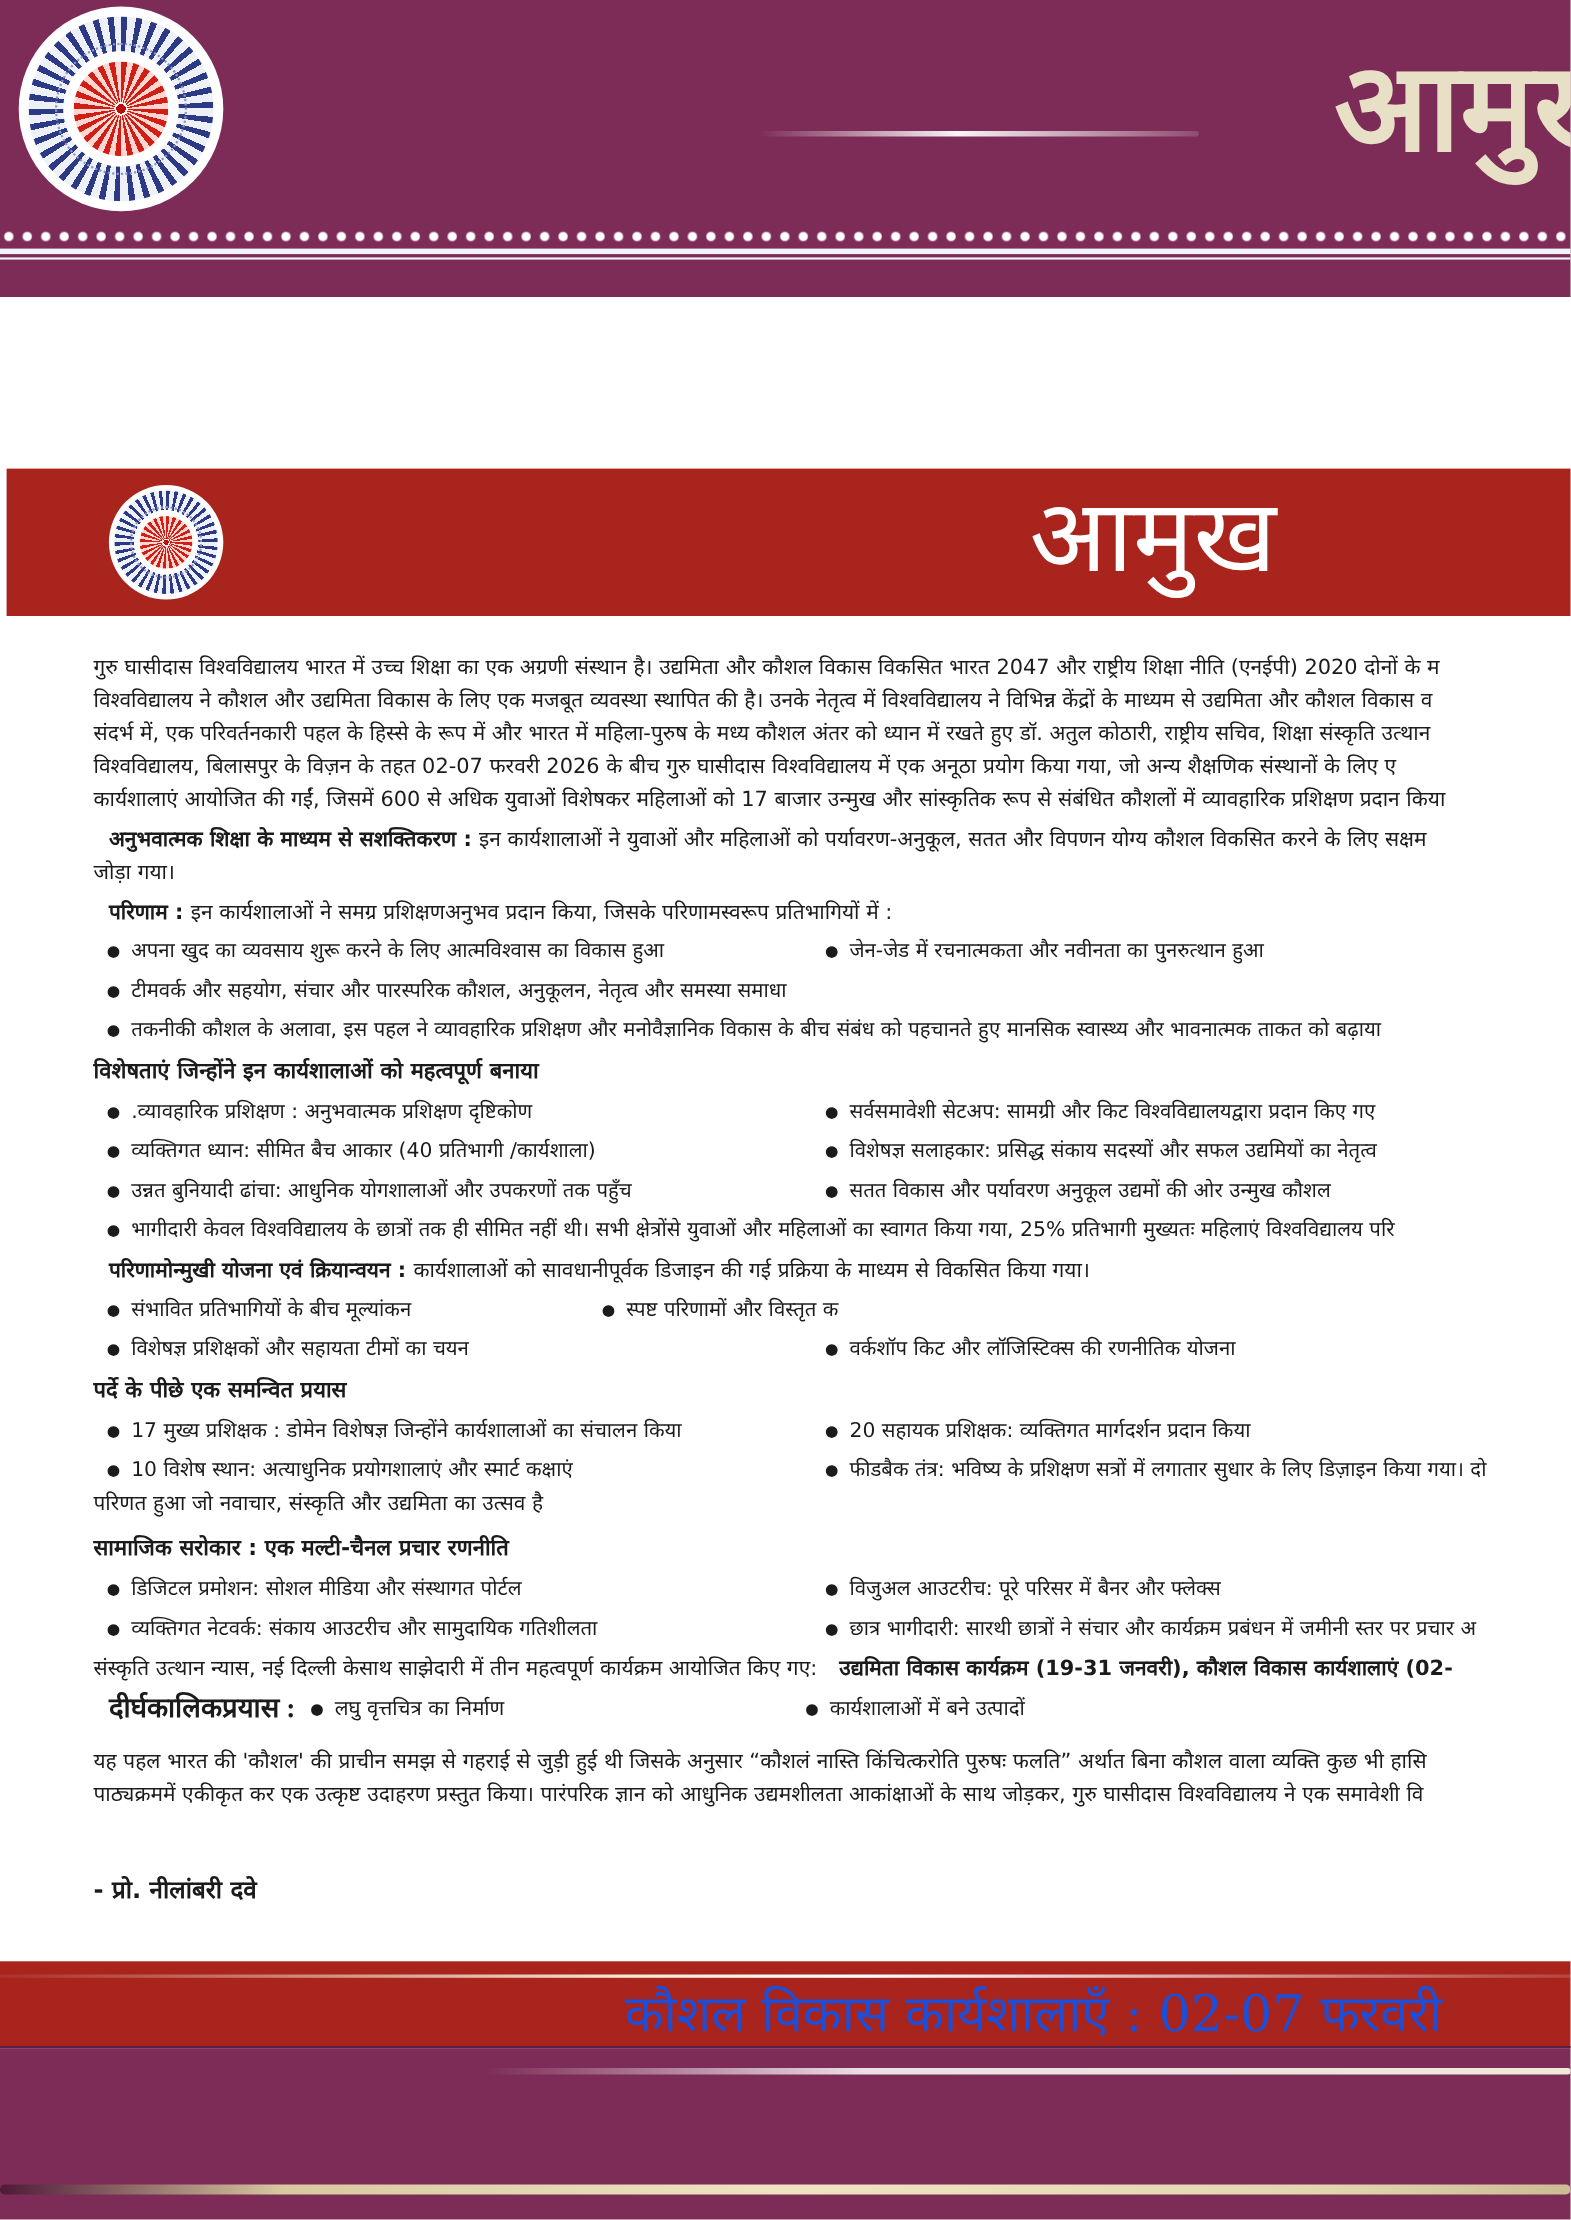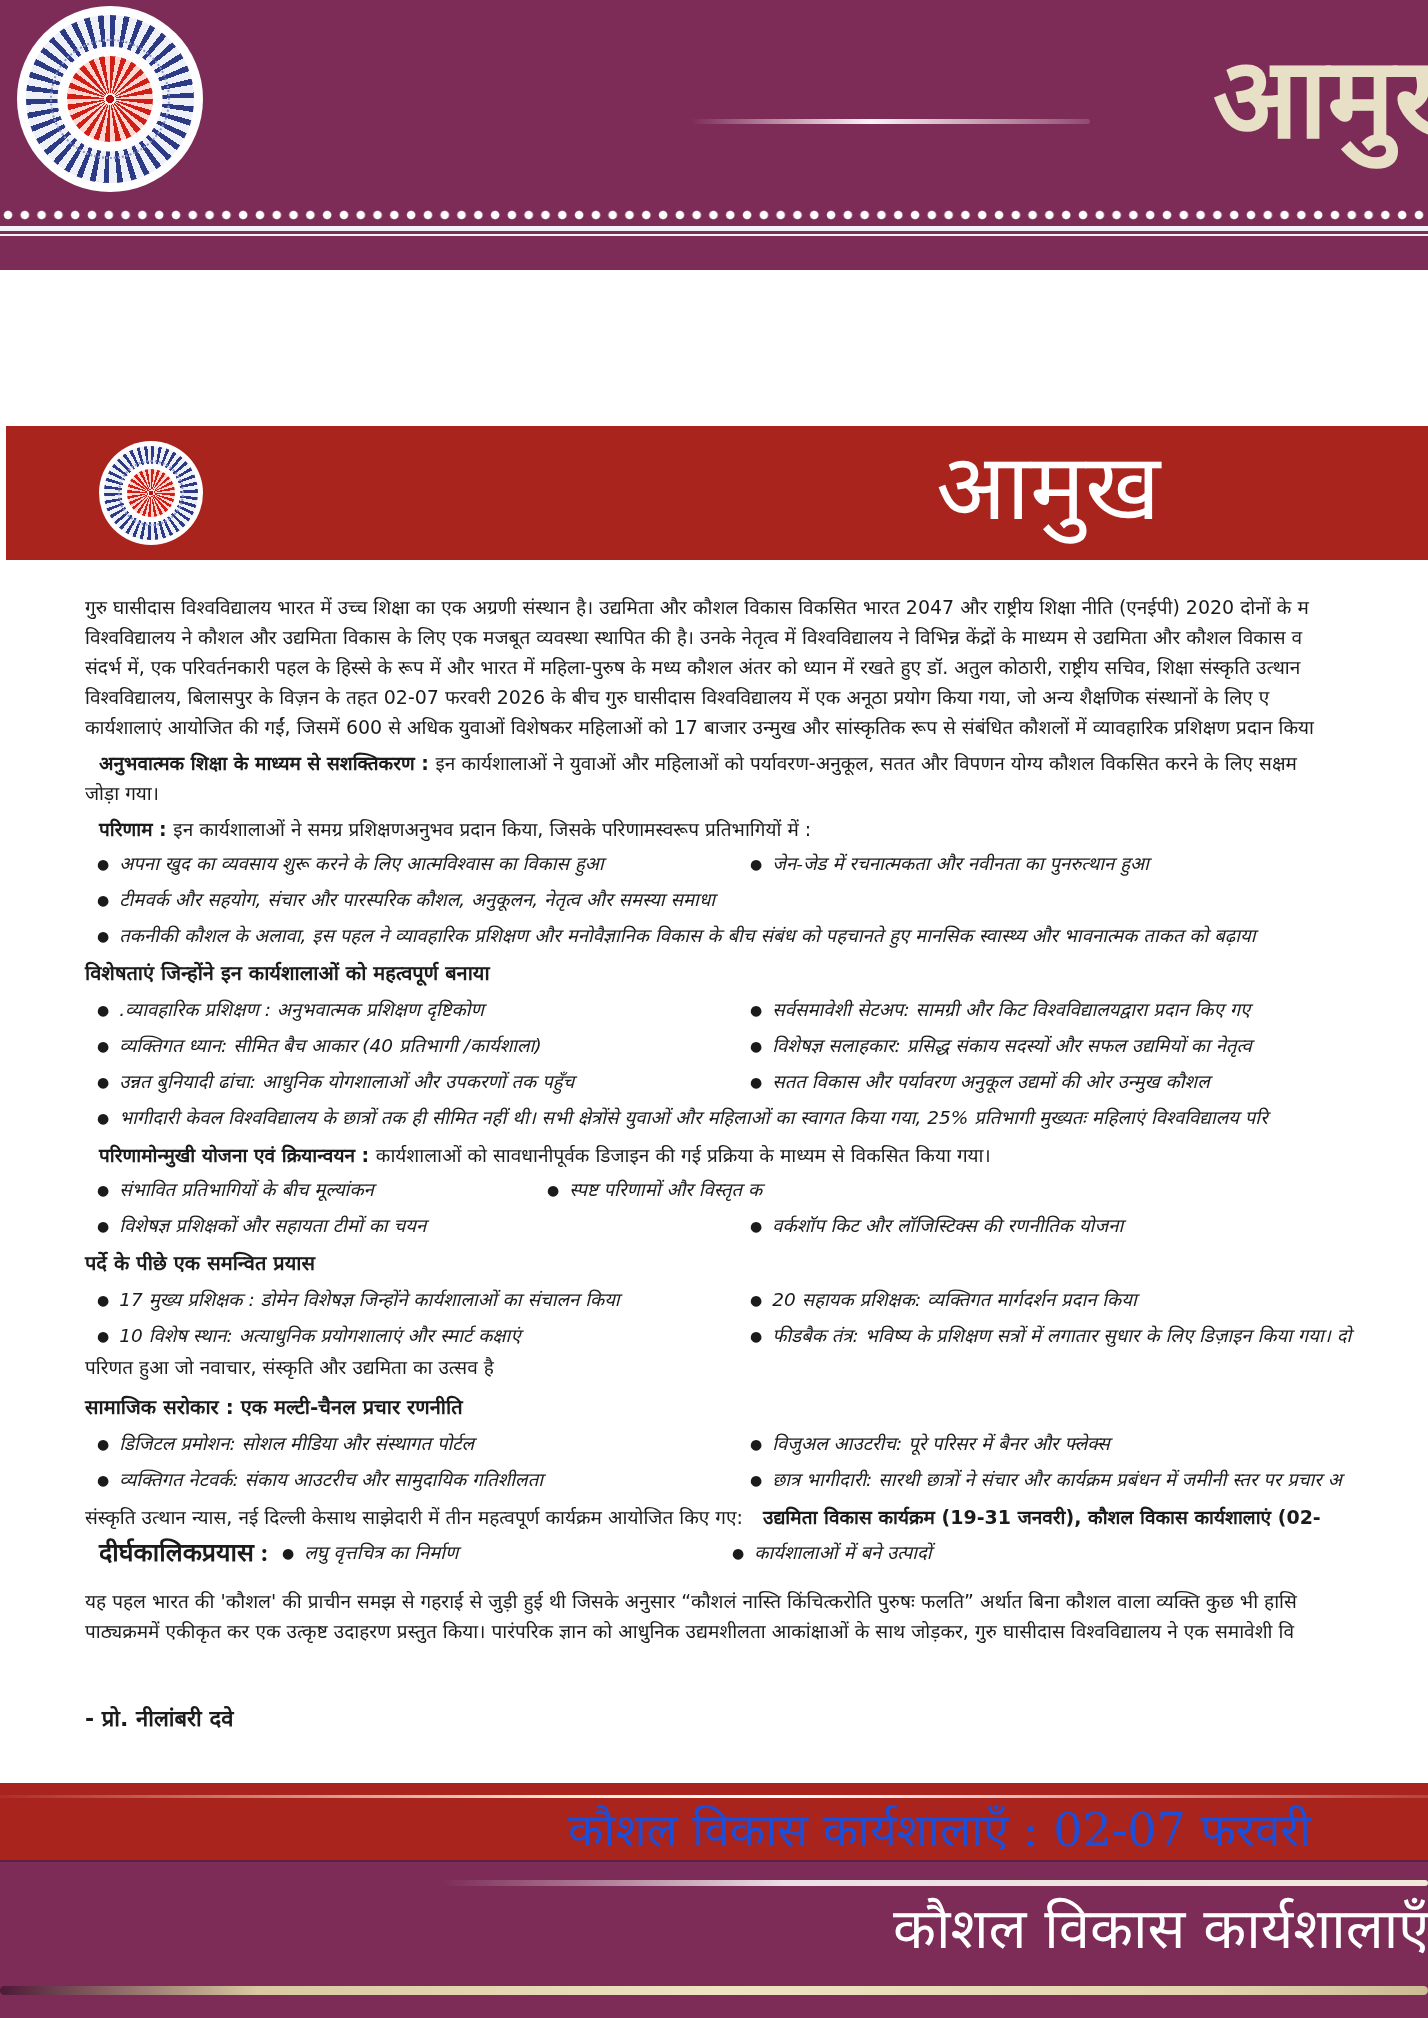--- a/index.html
+++ b/index.html
@@ -43,21 +43,21 @@
   }
   
   .body-text{position:absolute;left:85px;top:592px;width:1360px;}
   .row{position:relative;white-space:nowrap;}
   .para{font-size:19px;line-height:30px;}
   .heading{font-weight:bold;font-size:20px;line-height:34px;}
   .row b{font-weight:bold;margin-left:14px;}
   .mt4{margin-top:4px;}.mt6{margin-top:6px;}.mt8{margin-top:8px;}
   .mt16{margin-top:16px;}.mt58{margin-top:58px;}
   .bullets{display:flex;align-items:center;height:36px;font-size:18.5px;padding-left:12px;}
-  .bi{white-space:nowrap;font-style:italic;}
+  .bi{white-space:nowrap;}
   .bi::before{content:"\25CF";font-size:14px;margin-right:10px;position:relative;top:-1px;}
   .c1{flex:0 0 653px;}
   .c2{flex:1 1 auto;}
   .c2b{flex:0 0 450px;}
   .c3{flex:1 1 auto;}
   .longterm{display:flex;align-items:center;height:38px;font-size:18.5px;}
   .lt-label{flex:0 0 183px;font-weight:bold;font-size:25px;font-family:Liberation Serif, serif;}
   .lt1{flex:0 0 482px;}
   .lt2{flex:0 0 450px;}
   .lt3{flex:1 1 auto;}
@@ -204,16 +204,15 @@
 
     <div class="row sig mt58">- प्रो. नीलांबरी दवे</div>
   </div>
 
   <div class="band-red"></div>
   <div class="band-red-line"></div>
   <div class="band-red-text">कौशल विकास कार्यशालाएँ : 02-07 फरवरी</div>
   <div class="band-sep"></div>
   <div class="band-purple"></div>
   <div class="swoosh-bottom-1"></div>
-  <div class="band-purple-text">कौशल विकास कार्यशालाएँ</div>
   <div class="swoosh-bottom-2"></div>
 
 </div>
 
 </body></html>

